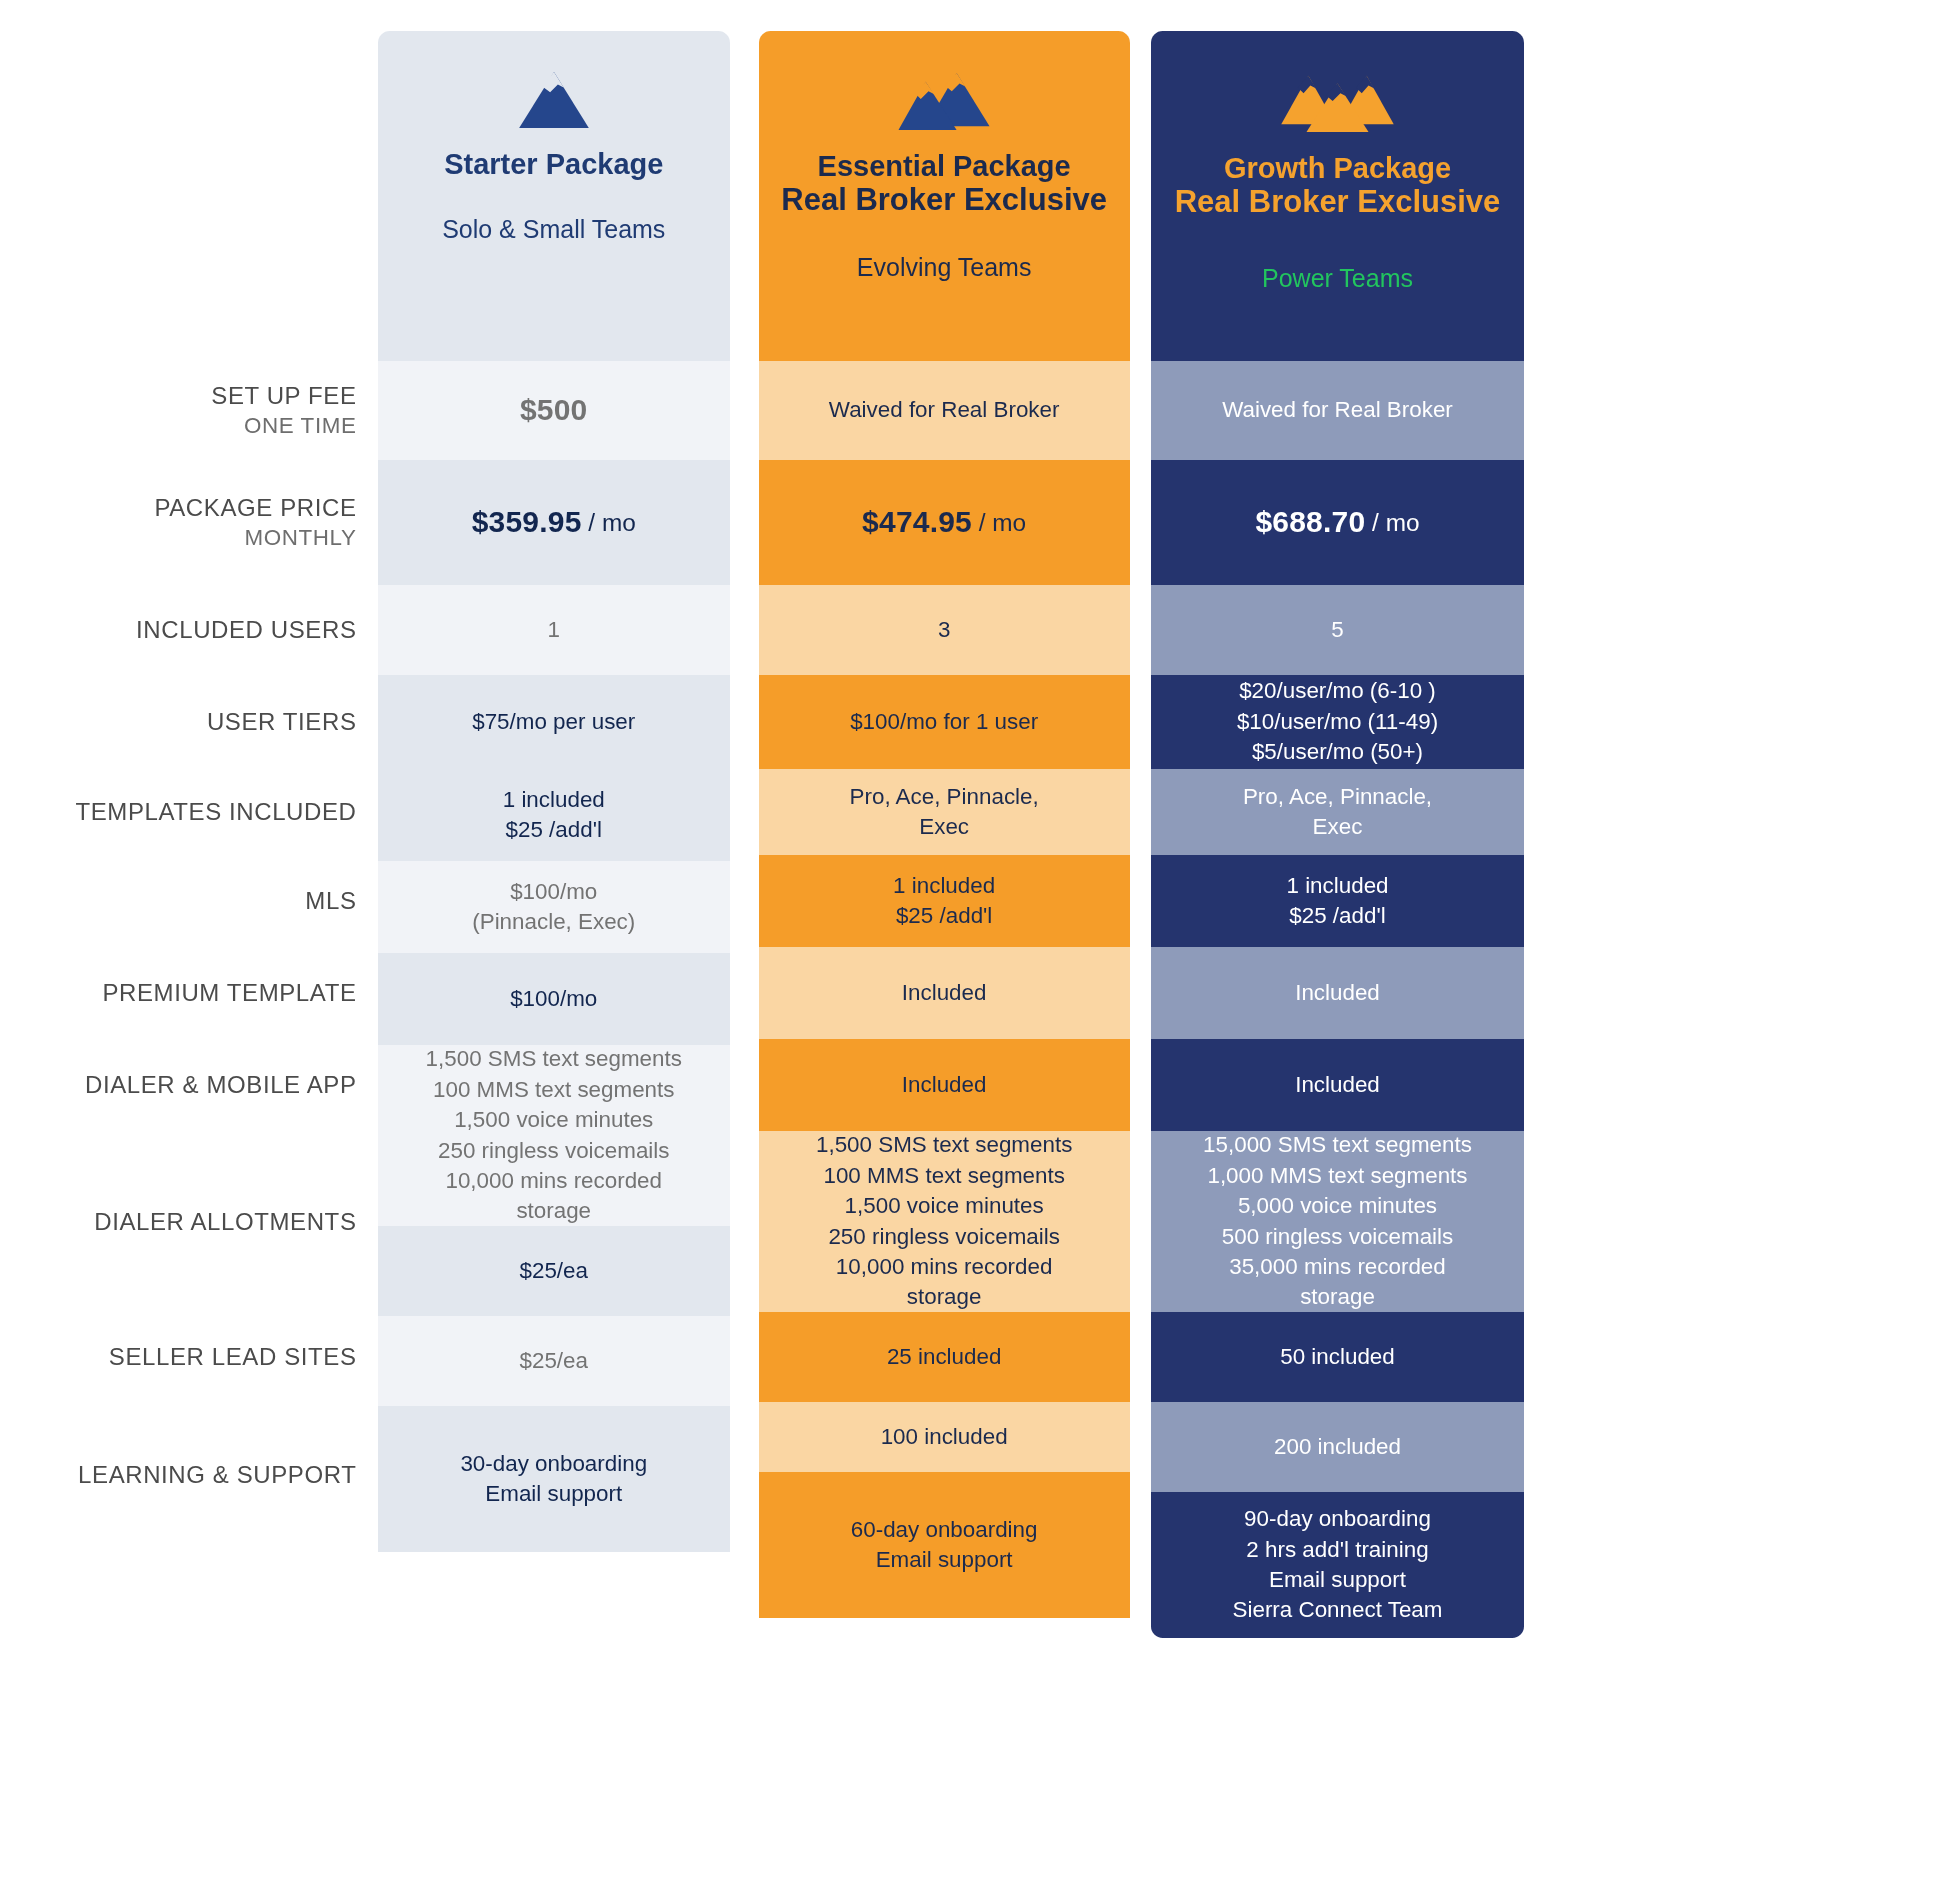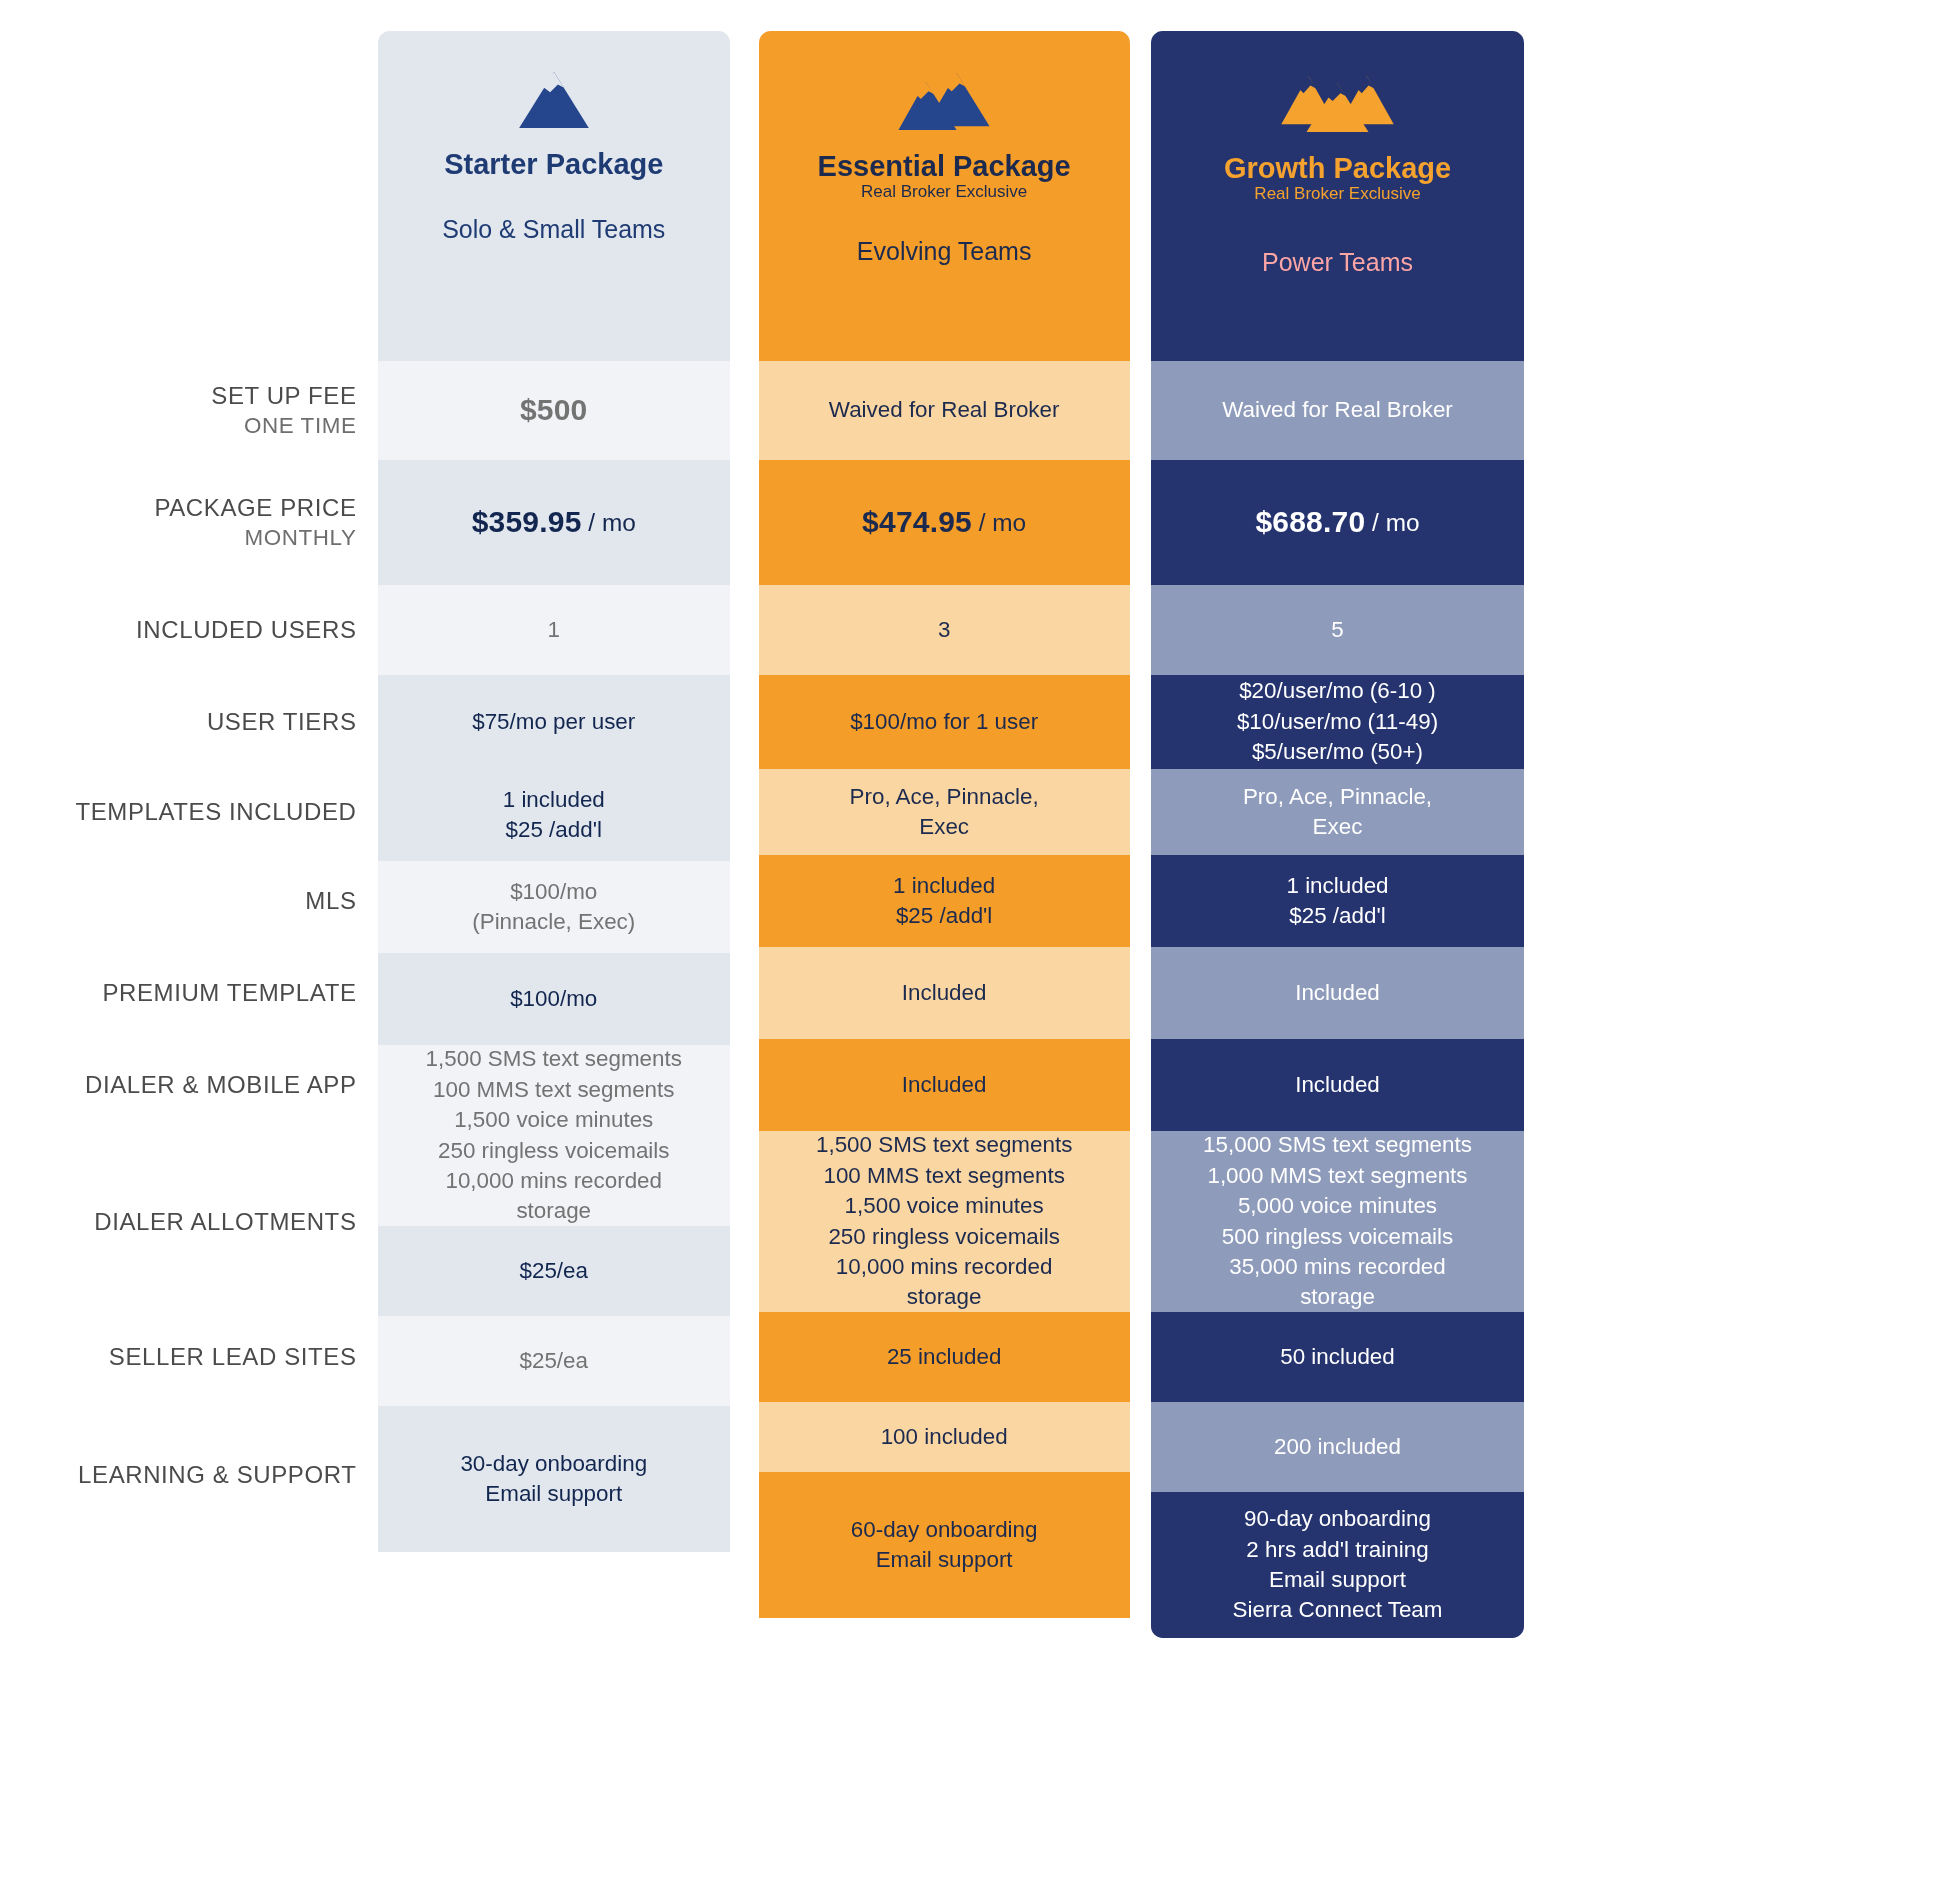--- a/index.html
+++ b/index.html
@@ -83,22 +83,22 @@
     box-sizing: border-box;
   }
   .pkg-icon { margin-bottom: 13.7px; }
   .pkg-title {
     font-size: 29px;
     font-weight: bold;
     line-height: 1.12;
     text-align: center;
   }
   .pkg-subtitle {
-    font-size: 17px;
-    font-weight: normal;
+    font-size: 31px;
+    font-weight: bold;
     line-height: 1.15;
     text-align: center;
   }
   .pkg-audience {
     font-size: 25px;
     font-weight: 400;
     text-align: center;
     margin-top: 35px;
   }
 
@@ -129,21 +129,21 @@
   .starter  .cell.odd  { background: #f1f3f7; color: #737373; }
   .starter  .cell.even { background: #e2e7ee; color: #12264f; }
 
   .essential .pkg-head { background: #f59d29; color: #1b2a4e; }
   .essential .cell.odd  { background: #fad6a3; color: #1b2a4e; }
   .essential .cell.even { background: #f59d29; color: #1b2a4e; }
 
   .growth   .pkg-head { background: #25346e; }
   .growth   .pkg-title    { color: #f5a22e; }
   .growth   .pkg-subtitle { color: #f5a22e; }
-  .growth   .pkg-audience { color: #fca5a5; margin-top: 44px; }
+  .growth   .pkg-audience { color: #22c55e; margin-top: 44px; }
   .growth   .cell.odd  { background: #8e9bba; color: #ffffff; }
   .growth   .cell.even { background: #25346e; color: #ffffff; }
 </style>
 </head>
 <body>
 
 <div class="pricing-sheet">
   <div class="grid" id="grid" style="margin-top: 31px;">
       <div class="label-col">
         <div class="label-cell" style="height:330px"></div>

